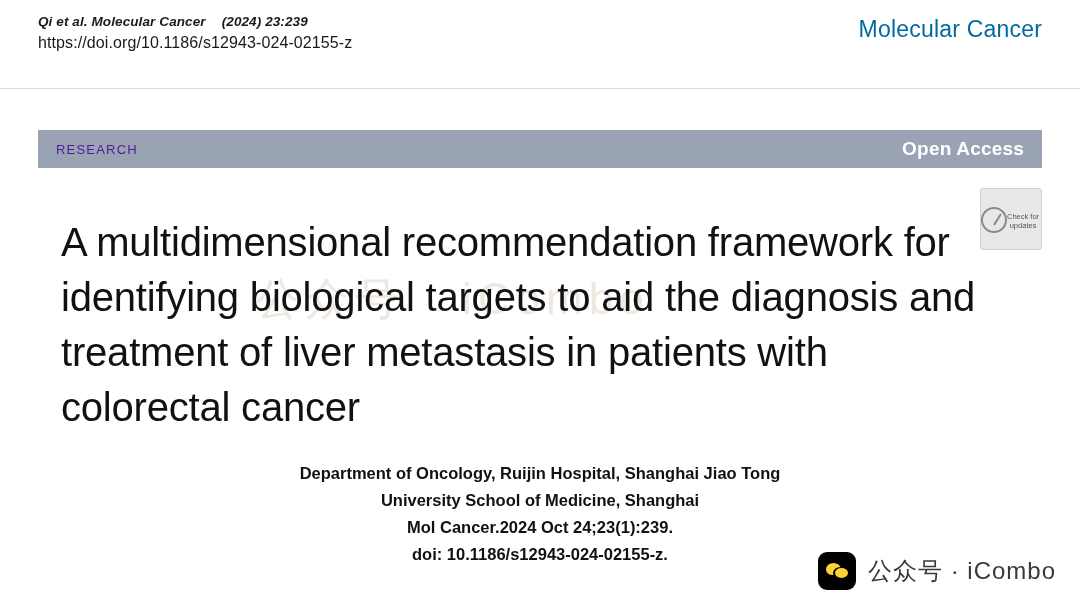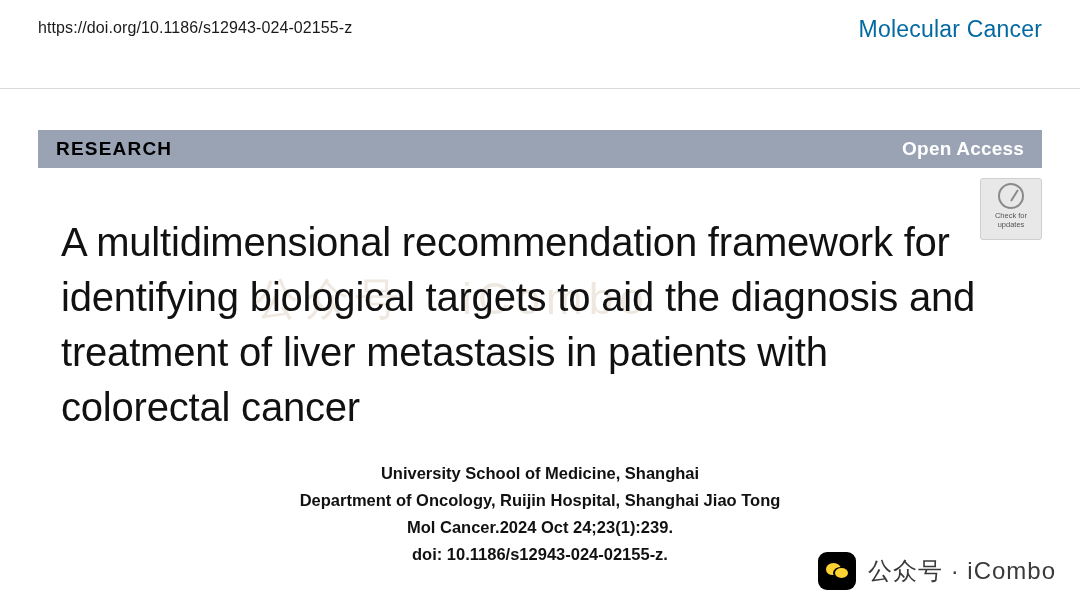--- a/index.html
+++ b/index.html
@@ -77,44 +77,44 @@
     top: 130px;
     height: 38px;
     background: #9aa3b4;
     display: flex;
     align-items: center;
     justify-content: space-between;
     padding: 0 18px;
     box-sizing: border-box;
   }
   .research-label {
-    color: #000000;
-    font-size: 19px;
-    font-weight: 700;
+    color: #4c1d95;
+    font-size: 13px;
+    font-weight: 400;
     letter-spacing: 1.2px;
   }
   .open-access {
     color: #ffffff;
     font-size: 19px;
     font-weight: 700;
     letter-spacing: 0.2px;
   }
 
   
   .updates-badge {
     position: absolute;
     right: 38px;
-    top: 178px;
+    top: 188px;
     width: 62px;
     height: 62px;
     background: #e8e8e8;
     border: 1px solid #cfcfcf;
     border-radius: 3px;
     display: flex;
-    flex-direction: column;
+    flex-direction: row;
     align-items: center;
     justify-content: flex-start;
     padding-top: 4px;
     box-sizing: border-box;
   }
   .updates-badge .circ {
     width: 22px;
     height: 22px;
     border-radius: 50%;
     border: 2px solid #8a8a8a;
@@ -224,20 +224,23 @@
     color: #3a3a3a;
     letter-spacing: 1px;
     white-space: nowrap;
   }
 </style>
 </head>
 <body>
 
 <div class="runhead">
   <div class="runhead-left">
+    <div class="runhead-cite">
+      <span>Qi et al. Molecular Cancer</span><span class="vol">(2024) 23:239</span>
+    </div>
     <div class="runhead-doi">https://doi.org/10.1186/s12943-024-02155-z</div>
   </div>
   <div class="journal-name">Molecular Cancer</div>
 </div>
 
 <div class="hr-top"></div>
 
 <div class="research-bar">
   <div class="research-label">RESEARCH</div>
   <div class="open-access">Open Access</div>
@@ -249,22 +252,22 @@
     <span>Check for</span><br>
     <span>updates</span>
   </div>
 </div>
 
 <div class="watermark-center">公众号 · iCombo</div>
 
 <h1 class="title">A multidimensional recommendation framework for identifying biological targets to aid the diagnosis and treatment of liver metastasis in patients with colorectal cancer</h1>
 
 <div class="affil">
+  <div>Department of Oncology, Ruijin Hospital, Shanghai Jiao Tong</div>
   <div>University School of Medicine, Shanghai</div>
-  <div>Department of Oncology, Ruijin Hospital, Shanghai Jiao Tong</div>
   <div>Mol Cancer.2024 Oct 24;23(1):239.</div>
   <div>doi: 10.1186/s12943-024-02155-z.</div>
 </div>
 
 <div class="wm-brand">
   <div class="logo"></div>
   <div class="brand-text">公众号 · iCombo</div>
 </div>
 
 </body></html>

